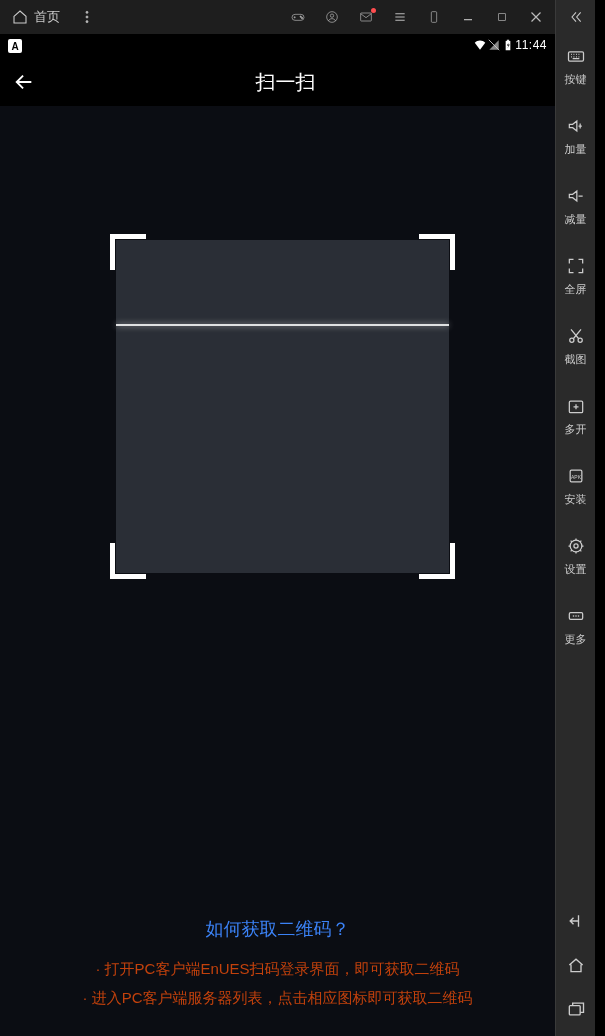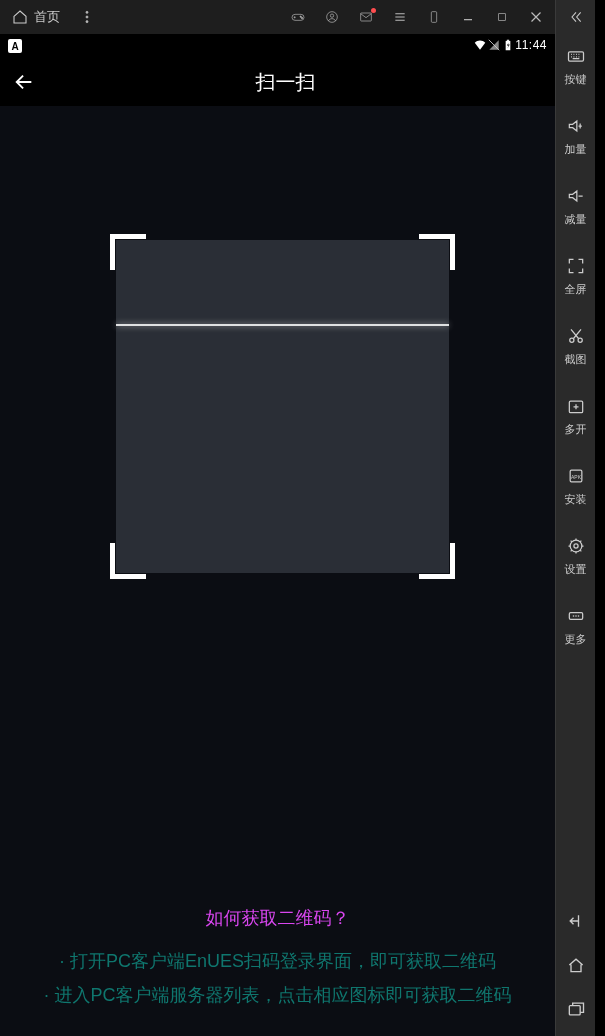--- a/index.html
+++ b/index.html
@@ -162,25 +162,25 @@
   .corner.tl { top: 0; left: 0; border-right: none; border-bottom: none; }
   .corner.tr { top: 0; right: 0; border-left: none; border-bottom: none; }
   .corner.bl { bottom: 0; left: 0; border-right: none; border-top: none; }
   .corner.br { bottom: 0; right: 0; border-left: none; border-top: none; }
 
   .help-block {
     padding: 18px 20px 24px;
     text-align: center;
   }
   .help-title {
-    font-size: 18px; color: #d946ef; font-weight: 500;
+    font-size: 18px; color: #3b82f6; font-weight: 500;
     margin-bottom: 14px;
   }
   .help-line {
-    font-size: 18px; color: #0f766e; line-height: 1.9;
+    font-size: 15px; color: #c2410c; line-height: 1.9;
   }
 
   
   .side-col .collapse {
     height: 34px; width: 100%;
     display: flex; align-items: center; justify-content: center;
     cursor: pointer;
     color: #ccc;
   }
   .side-col .collapse svg { width: 16px; height: 16px; stroke: #ccc; }

